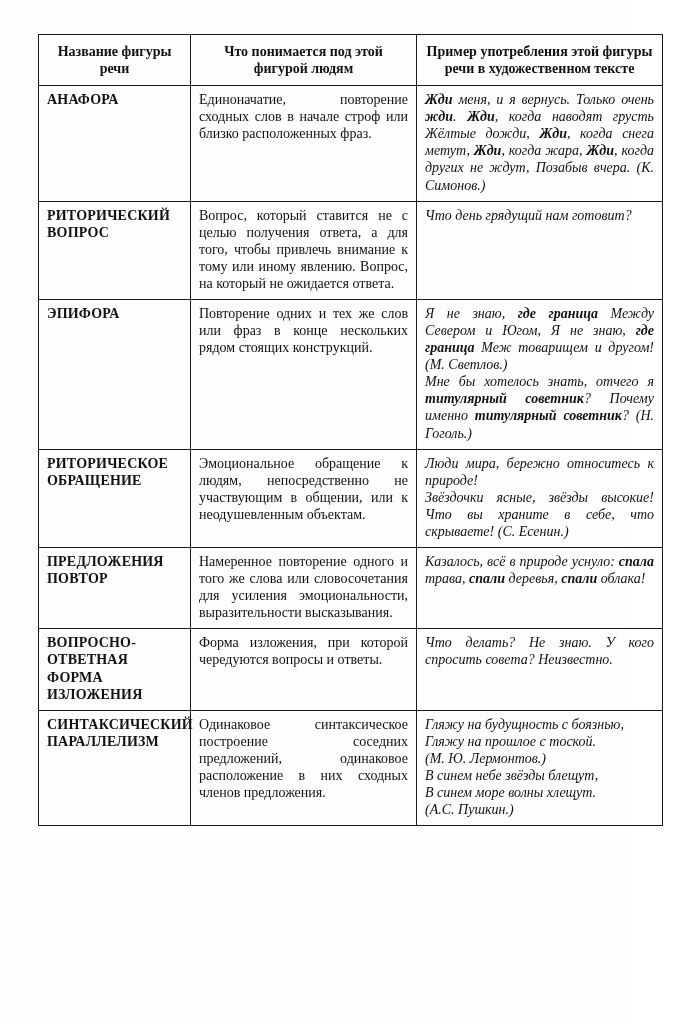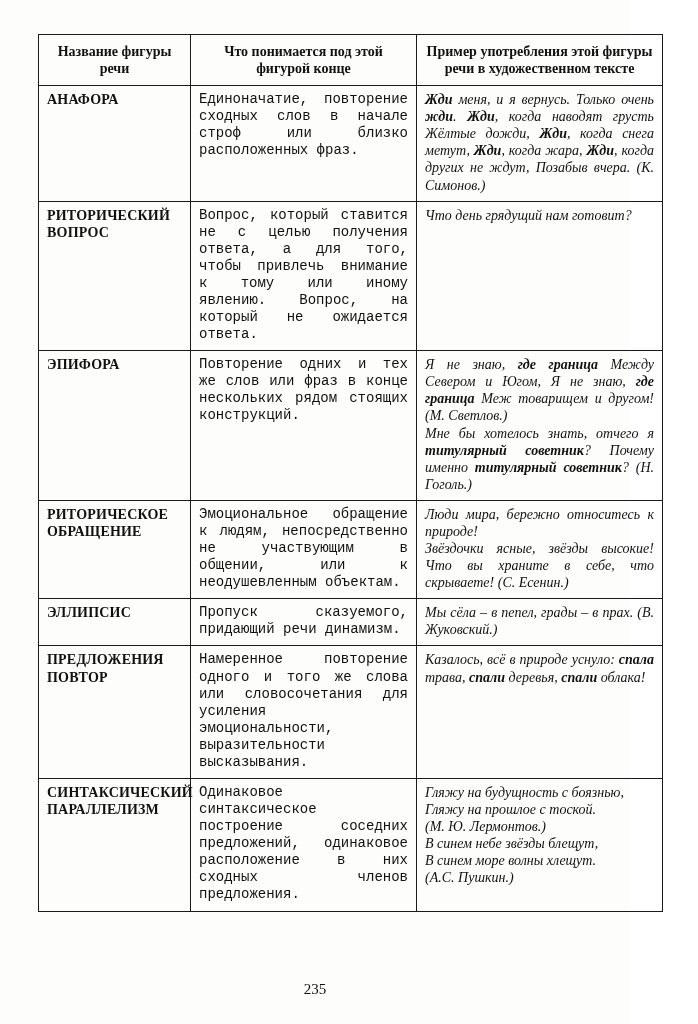--- a/index.html
+++ b/index.html
@@ -40,21 +40,20 @@
     padding-bottom: 8px;
   }
   td.name-cell {
     font-weight: bold;
     font-size: 14.5px;
     letter-spacing: 0.2px;
     font-family: Liberation Serif, serif;
   }
   td.def-cell {
     text-align: justify;
-    font-family: Liberation Mono, monospace;
   }
   td.ex-cell {
     font-style: italic;
     text-align: justify;
     margin-top: 30px;
   }
   td.ex-cell .ex-line {
     margin: 0;
   }
   td.ex-cell .ex-line.right {
@@ -81,21 +80,21 @@
 
   <table class="figures">
     <colgroup>
       <col class="c-name">
       <col class="c-def">
       <col class="c-ex">
     </colgroup>
     <thead>
       <tr>
         <th>Название фигуры речи</th>
-        <th>Что понимается под этой фигурой конце</th>
+        <th>Что понимается под этой фигурой людям</th>
         <th>Пример употребления этой фигуры речи в художественном тексте</th>
       </tr>
     </thead>
     <tbody>
         <tr>
           <td class="name-cell">АНАФОРА</td>
           <td class="def-cell">Единоначатие, повторение сходных слов в начале строф или близко расположенных фраз.</td>
           <td class="ex-cell">
             <div class="ex-line"><b>Жди</b> меня, и я вернусь. Только очень <b>жди</b>. <b>Жди</b>, когда наводят грусть Жёлтые дожди, <b>Жди</b>, когда снега метут, <b>Жди</b>, когда жара, <b>Жди</b>, когда других не ждут, Позабыв вчера. (К. Симонов.)</div>
           </td>
@@ -117,43 +116,42 @@
         </tr>
         <tr>
           <td class="name-cell">РИТОРИЧЕСКОЕ ОБРАЩЕНИЕ</td>
           <td class="def-cell">Эмоциональное обращение к людям, непосредственно не участвующим в общении, или к неодушевленным объектам.</td>
           <td class="ex-cell">
             <div class="ex-line">Люди мира, бережно относитесь к природе!</div>
             <div class="ex-line">Звёздочки ясные, звёзды высокие! Что вы храните в себе, что скрываете! (С. Есенин.)</div>
           </td>
         </tr>
         <tr>
-          <td class="name-cell">ЭЛЛИПСИС</td>
-          <td class="def-cell">Пропуск сказуемого, придающий речи динамизм.</td>
-          <td class="ex-cell">
-            <div class="ex-line">Мы сёла – в пепел, грады – в прах. (В. Жуковский.)</div>
-          </td>
-        </tr>
-        <tr>
           <td class="name-cell">ПРЕДЛОЖЕНИЯ ПОВТОР</td>
           <td class="def-cell">Намеренное повторение одного и того же слова или словосочетания для усиления эмоциональности, выразительности высказывания.</td>
           <td class="ex-cell">
             <div class="ex-line">Казалось, всё в природе уснуло: <b>спала</b> трава, <b>спали</b> деревья, <b>спали</b> облака!</div>
+          </td>
+        </tr>
+        <tr>
+          <td class="name-cell">ВОПРОСНО-ОТВЕТНАЯ ФОРМА ИЗЛОЖЕНИЯ</td>
+          <td class="def-cell">Форма изложения, при которой чередуются вопросы и ответы.</td>
+          <td class="ex-cell">
+            <div class="ex-line">Что делать? Не знаю. У кого спросить совета? Неизвестно.</div>
           </td>
         </tr>
         <tr>
           <td class="name-cell">СИНТАКСИЧЕСКИЙ ПАРАЛЛЕЛИЗМ</td>
           <td class="def-cell">Одинаковое синтаксическое построение соседних предложений, одинаковое расположение в них сходных членов предложения.</td>
           <td class="ex-cell">
             <div class="ex-line">Гляжу на будущность с боязнью,</div>
             <div class="ex-line">Гляжу на прошлое с тоской.</div>
             <div class="ex-line right">(М. Ю. Лермонтов.)</div>
             <div class="ex-line">В синем небе звёзды блещут,</div>
             <div class="ex-line">В синем море волны хлещут.</div>
             <div class="ex-line right">(А.С. Пушкин.)</div>
           </td>
         </tr>
       </tbody>
   </table>
 
-  <div class="page-number">235</div>
 
 </div>
 
 </body></html>

